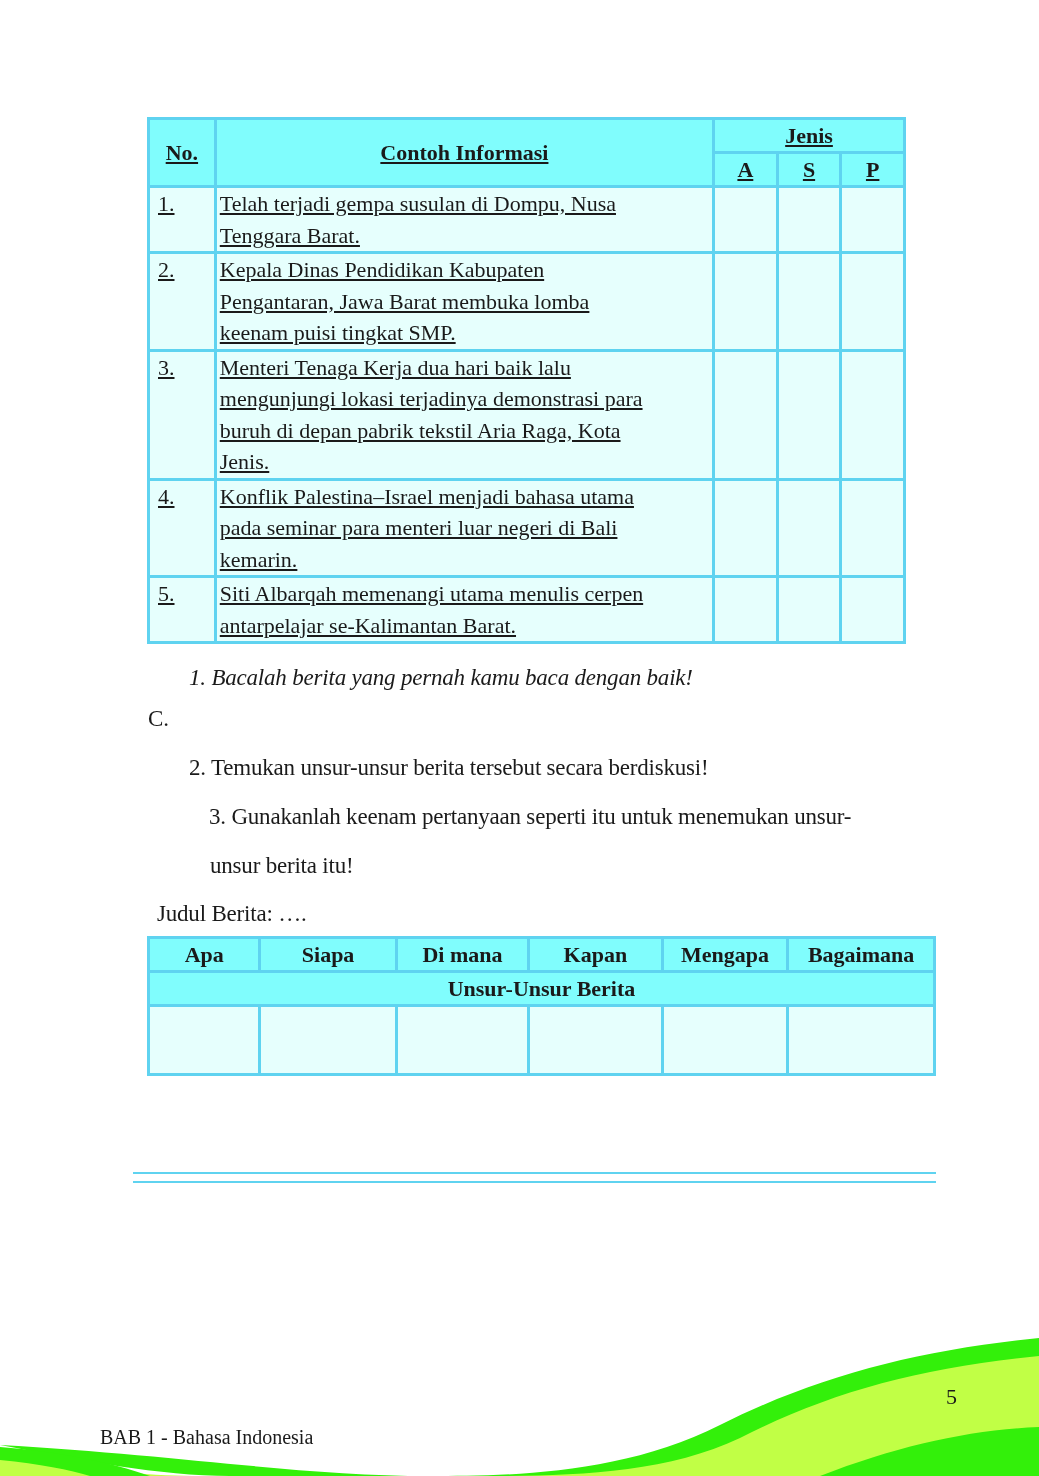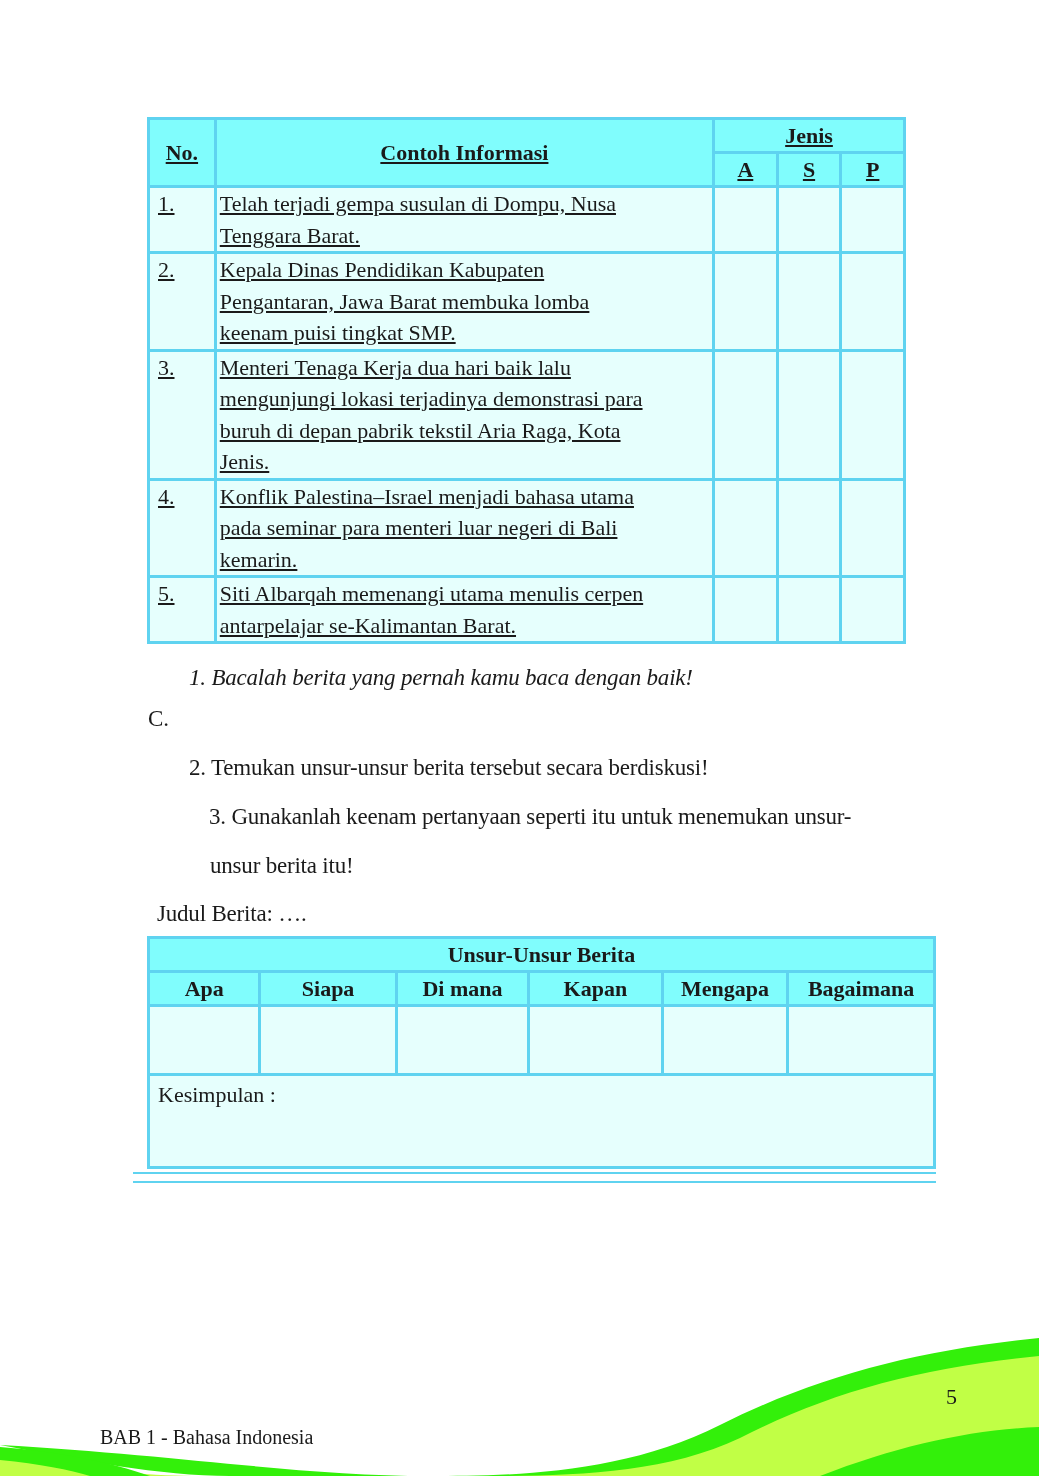--- a/index.html
+++ b/index.html
@@ -217,44 +217,39 @@
   <colgroup>
     <col style="width:112px">
       <col style="width:137px">
       <col style="width:133px">
       <col style="width:134px">
       <col style="width:126px">
       <col style="width:147px">
   </colgroup>
   <thead>
     <tr>
-      <th colspan="6">Unsur-Unsur Berita</th>
-    </tr>
-    <tr>
       <th>Apa</th>
       <th>Siapa</th>
       <th>Di mana</th>
       <th>Kapan</th>
       <th>Mengapa</th>
       <th>Bagaimana</th>
     </tr>
+    <tr>
+      <th colspan="6">Unsur-Unsur Berita</th>
+    </tr>
   </thead>
   <tbody>
     <tr>
       <td class="blank"></td>
       <td class="blank"></td>
       <td class="blank"></td>
       <td class="blank"></td>
       <td class="blank"></td>
       <td class="blank"></td>
-    </tr>
-    <tr>
-      <td colspan="6" class="kesimpulan">
-        <span>Kesimpulan :</span>
-      </td>
     </tr>
   </tbody>
 </table>
 
 <div class="sep" style="top:1172px;"></div>
 <div class="sep" style="top:1181px;"></div>
 
 <svg class="wave" viewBox="0 0 1039 156" preserveAspectRatio="none">
 
   <path d="M0,125 C80,140 160,156 230,156 L1039,156 L1039,18 C920,30 820,55 720,105 C620,156 500,156 430,156 C300,156 180,135 0,125 Z" fill="#33f00a"></path>

